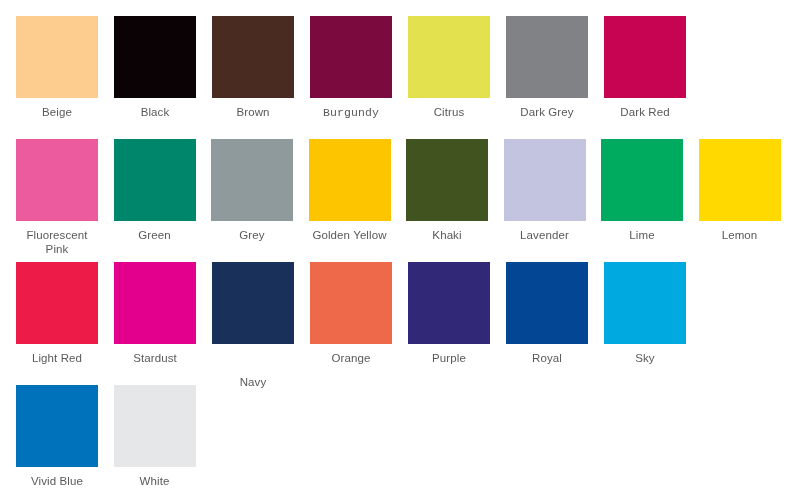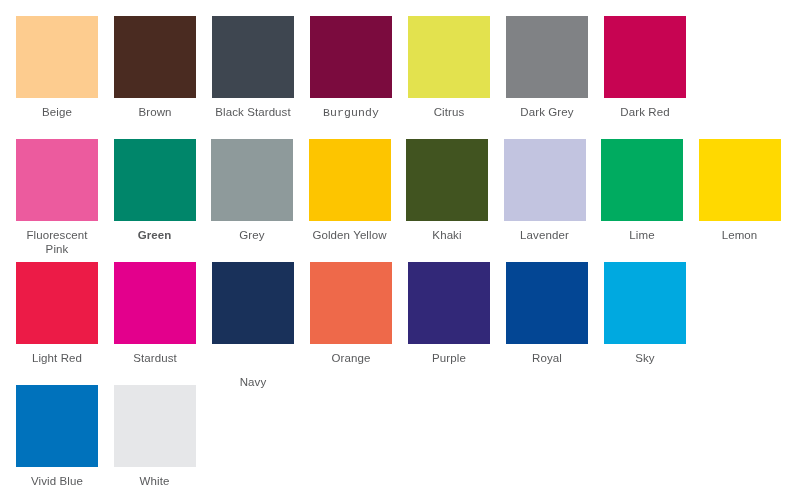--- a/index.html
+++ b/index.html
@@ -59,26 +59,26 @@
 </head>
 <body>
 
 <div id="palette-grid" style="background: rgb(255, 255, 255);">
     <div class="swatch-row">
       <div class="swatch-cell">
         <div class="swatch-chip" style="background: rgb(253, 204, 143);"></div>
         <div class="swatch-label" style="color: rgb(88, 89, 91);">Beige</div>
       </div>
       <div class="swatch-cell">
+        <div class="swatch-chip" style="background: rgb(10, 2, 4);"></div>
+        <div class="swatch-label" style="color: rgb(88, 89, 91);">Black</div>
+      </div>
+      <div class="swatch-cell">
         <div class="swatch-chip" style="background: rgb(74, 43, 33);"></div>
         <div class="swatch-label" style="color: rgb(88, 89, 91);">Brown</div>
-      </div>
-      <div class="swatch-cell">
-        <div class="swatch-chip" style="background: rgb(62, 70, 80);"></div>
-        <div class="swatch-label" style="color: rgb(88, 89, 91);">Black Stardust</div>
       </div>
       <div class="swatch-cell">
         <div class="swatch-chip" style="background: rgb(123, 11, 62);"></div>
         <div class="swatch-label" style="color: rgb(88, 89, 91); font-family: Liberation Mono, monospace;">Burgundy</div>
       </div>
       <div class="swatch-cell">
         <div class="swatch-chip" style="background: rgb(227, 226, 78);"></div>
         <div class="swatch-label" style="color: rgb(88, 89, 91);">Citrus</div>
       </div>
       <div class="swatch-cell">
@@ -90,21 +90,21 @@
         <div class="swatch-label" style="color: rgb(88, 89, 91);">Dark Red</div>
       </div>
     </div>
     <div class="swatch-row">
       <div class="swatch-cell">
         <div class="swatch-chip" style="background: rgb(236, 91, 158);"></div>
         <div class="swatch-label" style="color: rgb(88, 89, 91);">Fluorescent Pink</div>
       </div>
       <div class="swatch-cell">
         <div class="swatch-chip" style="background: rgb(0, 134, 106);"></div>
-        <div class="swatch-label" style="color: rgb(88, 89, 91); font-weight: bold;">Green</div>
+        <div class="swatch-label" style="color: rgb(88, 89, 91);">Green</div>
       </div>
       <div class="swatch-cell">
         <div class="swatch-chip" style="background: rgb(142, 154, 155);"></div>
         <div class="swatch-label" style="color: rgb(88, 89, 91);">Grey</div>
       </div>
       <div class="swatch-cell">
         <div class="swatch-chip" style="background: rgb(253, 197, 0);"></div>
         <div class="swatch-label" style="color: rgb(88, 89, 91);">Golden Yellow</div>
       </div>
       <div class="swatch-cell">

